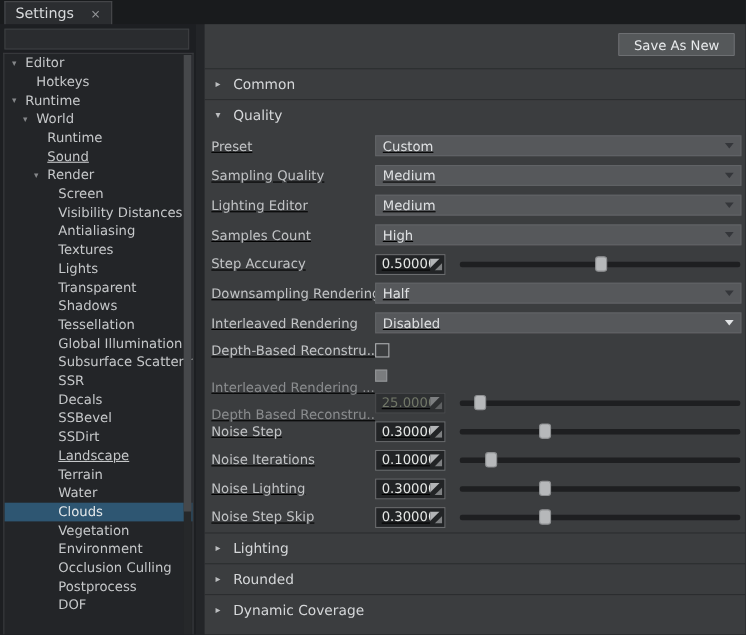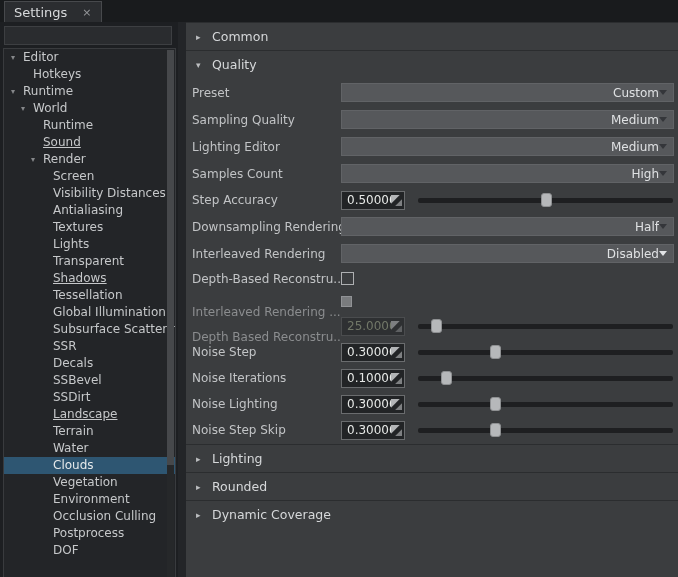--- a/index.html
+++ b/index.html
@@ -31,30 +31,30 @@
   
   .right-panel{position:absolute;left:186px;top:22px;right:0;bottom:0;background:#3b3d3f;}
   .toolbar{position:relative;height:40px;}
   .save-btn{position:absolute;right:10px;top:8px;height:21px;padding:0 13px;
             background:#55585a;border:1px solid #6d6f72;border-radius:1px;
             color:#e8eaec;font-size:12px;font-family:inherit;cursor:pointer;}
   .divider{height:1px;background:#2b2d2f;}
   .section-header{height:27px;display:flex;align-items:center;padding-left:10px;cursor:default;}
   .sec-arrow{width:16px;font-size:9px;color:#bcbec0;flex-shrink:0;}
   .sec-label{font-size:12.5px;color:#d6d8da;}
-  .rows{padding:1px 0;}
+  .rows{padding:1px 0;text-decoration:underline;}
   .row{display:flex;align-items:center;padding-left:6px;}
   .row.h-dd{height:27px;} .row.h-ns{height:26px;} .row.h-cb{height:23px;}
   .row-label{width:149px;flex-shrink:0;font-size:12px;color:#c2c4c6;white-space:nowrap;
              overflow:hidden;}
   .row-label.dim{color:#8b8d8f;margin-top:21px;}
 
   .dropdown{flex:1;height:19px;margin-right:4px;background:#56585b;border:1px solid #616366;
             box-sizing:border-box;display:flex;align-items:center;cursor:pointer;}
-  .dd-value{flex:1;font-size:12px;color:#dfe1e3;padding-left:6px;white-space:nowrap;overflow:hidden;text-align:right;}
+  .dd-value{flex:1;font-size:12px;color:#dfe1e3;padding-left:6px;white-space:nowrap;overflow:hidden;}
   .dd-arrow{width:0;height:0;border-left:4px solid transparent;border-right:4px solid transparent;
             border-top:5px solid #34363a;margin-right:6px;flex-shrink:0;}
   .dd-arrow.lit{border-top-color:#e2e4e6;}
 
   .numbox{width:64px;height:19px;box-sizing:border-box;background:#222426;border:1px solid #6a6c6e;
           display:flex;align-items:center;flex-shrink:0;cursor:text;}
   .numbox.disabled{background:#2e3032;border-color:#4a4c4e;}
   .num-value{flex:1;font-size:12px;color:#e6e8e6;padding-left:5px;white-space:nowrap;overflow:hidden;}
   .numbox.disabled .num-value{color:#717768;}
   .spinner{width:11px;height:11px;margin-right:2px;flex-shrink:0;}
@@ -130,21 +130,21 @@
           <span class="tree-label">Textures</span>
         </div>
         <div class="tree-row" style="padding-left: 37px;">
           <span class="tree-spacer"></span>
           <span class="tree-label">Lights</span>
         </div>
         <div class="tree-row" style="padding-left: 37px;">
           <span class="tree-spacer"></span>
           <span class="tree-label">Transparent</span>
         </div>
-        <div class="tree-row" style="padding-left: 37px; text-decoration: underline;">
+        <div class="tree-row" style="padding-left: 37px;">
           <span class="tree-spacer"></span>
           <span class="tree-label">Shadows</span>
         </div>
         <div class="tree-row" style="padding-left: 37px;">
           <span class="tree-spacer"></span>
           <span class="tree-label">Tessellation</span>
         </div>
         <div class="tree-row" style="padding-left: 37px;">
           <span class="tree-spacer"></span>
           <span class="tree-label">Global Illumination</span>
@@ -205,20 +205,23 @@
           <span class="tree-spacer"></span>
           <span class="tree-label">DOF</span>
         </div>
         <div class="tree-scrollbar">
         <div class="tree-thumb"></div>
       </div>
       </div>
   </div>
 
   <div class="right-panel">
+    <div class="toolbar">
+      <button class="save-btn">Save As New</button>
+    </div>
     <div id="sections">
         <div class="divider"></div>
         <div class="section-header">
           <span class="sec-arrow">▸</span>
           <span class="sec-label">Common</span>
         </div>
         <div class="divider"></div>
         <div class="section-header">
           <span class="sec-arrow">▾</span>
           <span class="sec-label">Quality</span>

